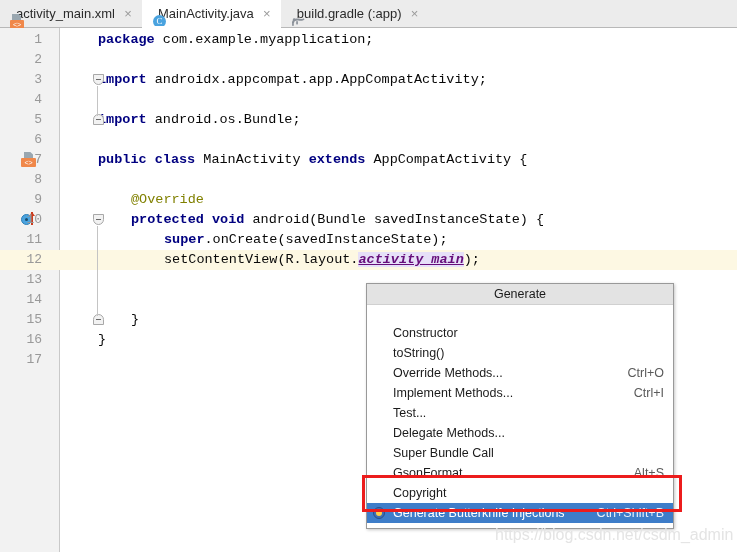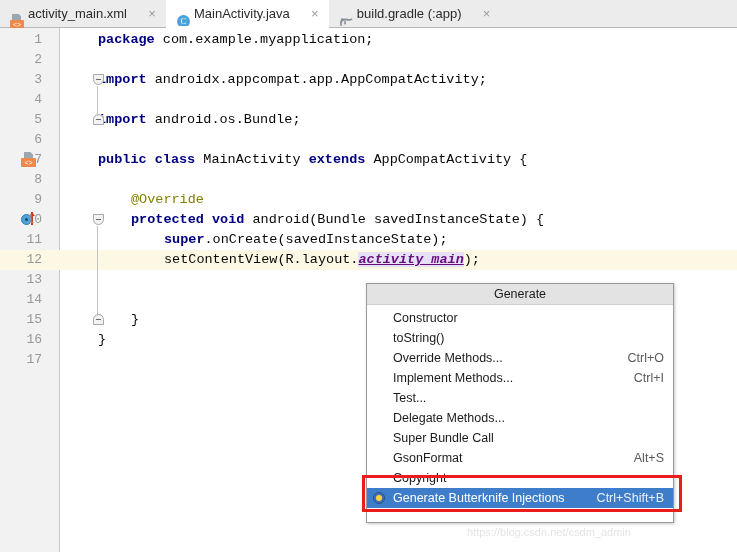--- a/index.html
+++ b/index.html
@@ -20,21 +20,20 @@
     box-sizing:border-box;
   }
   .tab{
     display:flex;align-items:center;
     padding:0 8px 0 10px;
     font-size:13px;color:#2b2b2b;
     cursor:default;
     position:relative;
     box-sizing:border-box;
     white-space:nowrap;
-    gap:12px;
   }
   .tab.active{ background:#ffffff; }
   .tab.active:after{
     content:"";position:absolute;left:0;right:0;bottom:-1px;height:2px;
     background:#ffffff;
   }
   .tab .tab-label{ margin:0 7px 0 6px; }
   .tab.inactive .tab-label{ color:#2b2b2b; }
   .tab-close{
     color:#9a9a9a;font-size:13px;line-height:1;
@@ -166,21 +165,21 @@
     font-family:"Liberation Sans", sans-serif;
     box-shadow:1px 1px 3px rgba(0,0,0,0.22);
   }
   #popup-header{
     height:20px;line-height:20px;
     background:#e3e3e3;
     text-align:center;
     font-size:12.5px;color:#1b1b1b;
     border-bottom:1px solid #d0d0d0;
   }
-  #popup-list{ padding:3px 0 14px 0; }
+  #popup-list{ padding:3px 0 5px 0;margin-top:15px; }
   .mitem{
     height:20px;line-height:20px;
     display:flex;align-items:center;
     padding:0 9px 0 0;
     font-size:12.5px;color:#1b1b1b;
     box-sizing:border-box;
     position:relative;
   }
   .mitem .mlabel{ padding-left:26px;flex:1 1 auto;white-space:nowrap; }
   .mitem .mkey{
@@ -200,22 +199,22 @@
   
   #redbox{
     position:absolute;left:362px;top:475px;width:320px;height:37px;
     border:3px solid #ec1c1c;
     box-sizing:border-box;
     pointer-events:none;
   }
 
   
   #watermark{
-    position:absolute;left:467px;top:526px;
-    font-size:11px;color:#e4e4e4;
+    position:absolute;left:495px;top:526px;
+    font-size:16px;color:#e4e4e4;
     font-family:"Liberation Sans", sans-serif;
     white-space:nowrap;
   }
 </style>
 </head>
 <body>
 
 <div id="tabbar">
     <div class="tab inactive">
       <span><span class="tabicon ic-xml"><span class="sheet"></span><span class="badge">&lt;&gt;</span></span></span>

